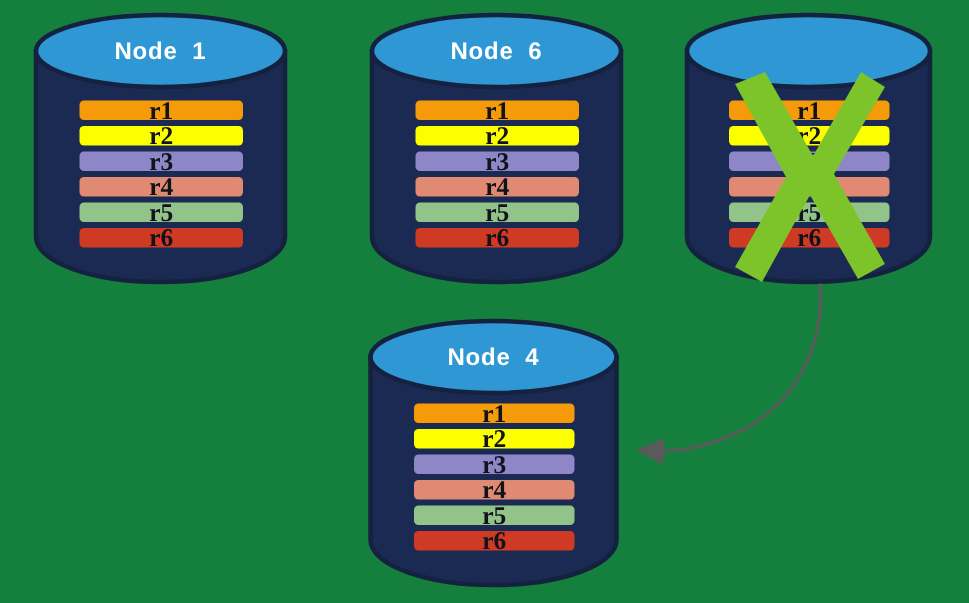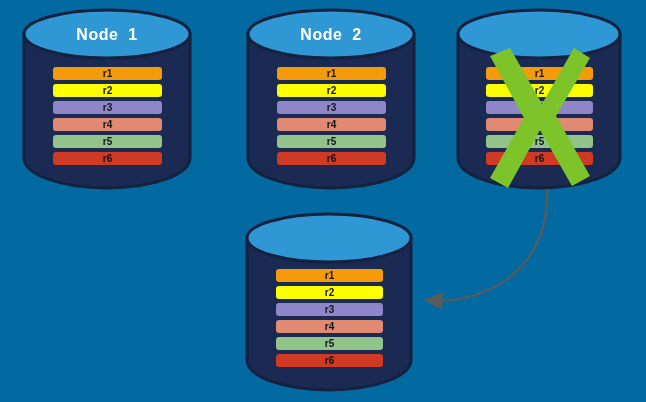--- a/index.html
+++ b/index.html
@@ -7,21 +7,21 @@
     padding: 0;
     background: #ffffff;
   }
   body {
     font-family: "Liberation Sans", sans-serif;
   }
   #canvas {
     position: relative;
     width: 646px;
     height: 402px;
-    background: #0369a1;
+    background: #15803d;
     overflow: hidden;
   }
   .node {
     position: absolute;
   }
   .node svg {
     position: absolute;
     left: 0;
     top: 0;
     overflow: visible;
@@ -37,24 +37,24 @@
     letter-spacing: 0.5px;
     font-family: "Liberation Sans", sans-serif;
     white-space: pre;
     pointer-events: none;
   }
   .record {
     position: absolute;
     border-radius: 3px;
     color: #11131a;
     font-weight: bold;
-    font-size: 10px;
+    font-size: 17px;
     line-height: 13px;
     text-align: center;
-    font-family: Liberation Sans, sans-serif;
+    font-family: Liberation Serif, serif;
     box-sizing: border-box;
   }
   .xmark {
     position: absolute;
     pointer-events: none;
   }
   .arrow {
     position: absolute;
     left: 0;
     top: 0;
@@ -81,21 +81,21 @@
     <div class="record" style="left:31px; top:110px; width:109px; height:13px; background:#e08a73;">r4</div>
     <div class="record" style="left:31px; top:127px; width:109px; height:13px; background:#92c48a;">r5</div>
     <div class="record" style="left:31px; top:144px; width:109px; height:13px; background:#cf3a25;">r6</div>
   </div>
 
   <div class="node" style="left:246px; top:8px; width:170px; height:180px;">
     <svg width="170" height="180" viewBox="0 0 170 180">
       <path d="M2,26 L2,150 A83,30 0 0 0 168,150 L168,26 Z" fill="#1b2a52" stroke="#14223f" stroke-width="3"></path>
       <ellipse cx="85" cy="26" rx="83" ry="24" fill="#2f97d4" stroke="#14223f" stroke-width="3"></ellipse>
     </svg>
-    <div class="node-title" style="top:18px;">Node  2</div>
+    <div class="node-title" style="top:18px;">Node  6</div>
     <div class="record" style="left:31px; top:59px; width:109px; height:13px; background:#f59a09;">r1</div>
     <div class="record" style="left:31px; top:76px; width:109px; height:13px; background:#fcff00;">r2</div>
     <div class="record" style="left:31px; top:93px; width:109px; height:13px; background:#8f86c8;">r3</div>
     <div class="record" style="left:31px; top:110px; width:109px; height:13px; background:#e08a73;">r4</div>
     <div class="record" style="left:31px; top:127px; width:109px; height:13px; background:#92c48a;">r5</div>
     <div class="record" style="left:31px; top:144px; width:109px; height:13px; background:#cf3a25;">r6</div>
   </div>
 
   <div class="node" style="left:456px; top:8px; width:166px; height:180px;">
     <svg width="166" height="180" viewBox="0 0 166 180">
@@ -111,20 +111,21 @@
     <svg class="xmark" style="left:32px; top:40px;" width="104" height="140" viewBox="0 0 104 140">
       <polygon points="2,8 22,0 54,56 86,0 102,10 68,68 102,128 84,138 52,82 20,140 2,130 36,70" fill="#7dc42a"></polygon>
     </svg>
   </div>
 
   <div class="node" style="left:245px; top:212px; width:168px; height:178px;">
     <svg width="168" height="178" viewBox="0 0 168 178">
       <path d="M2,26 L2,148 A82,30 0 0 0 166,148 L166,26 Z" fill="#1b2a52" stroke="#14223f" stroke-width="3"></path>
       <ellipse cx="84" cy="26" rx="82" ry="24" fill="#2f97d4" stroke="#14223f" stroke-width="3"></ellipse>
     </svg>
+    <div class="node-title" style="top:18px;">Node  4</div>
     <div class="record" style="left:31px; top:57px; width:107px; height:13px; background:#f59a09;">r1</div>
     <div class="record" style="left:31px; top:74px; width:107px; height:13px; background:#fcff00;">r2</div>
     <div class="record" style="left:31px; top:91px; width:107px; height:13px; background:#8f86c8;">r3</div>
     <div class="record" style="left:31px; top:108px; width:107px; height:13px; background:#e08a73;">r4</div>
     <div class="record" style="left:31px; top:125px; width:107px; height:13px; background:#92c48a;">r5</div>
     <div class="record" style="left:31px; top:142px; width:107px; height:13px; background:#cf3a25;">r6</div>
   </div>
 
   <svg class="arrow" viewBox="0 0 646 402">
     <path d="M547,190 C549,232 530,272 488,290 C468,299 452,301 438,301" fill="none" stroke="#5a5a5a" stroke-width="2.2" stroke-linecap="round"></path>

